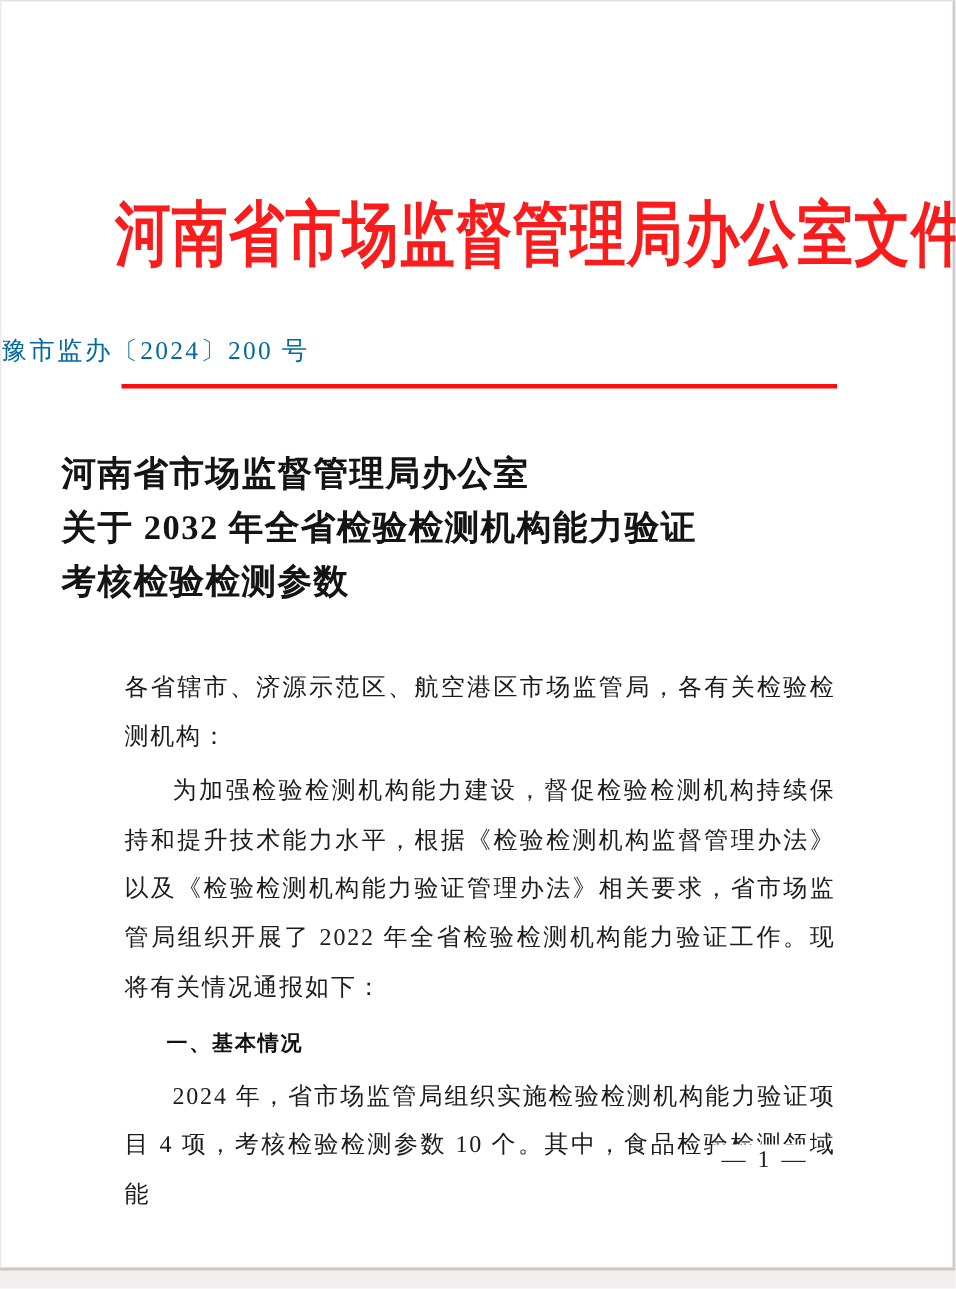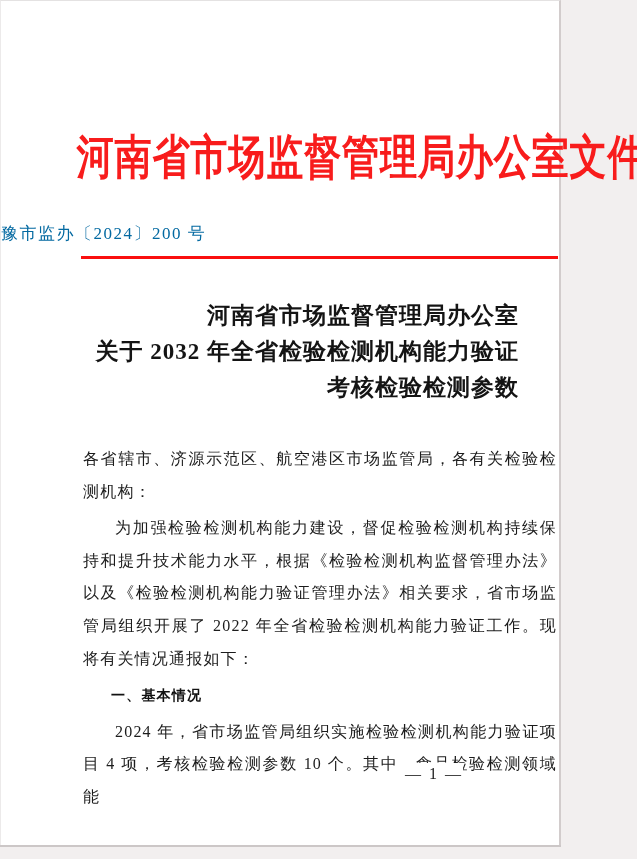--- a/index.html
+++ b/index.html
@@ -7,21 +7,21 @@
     --rule-red: #fa0f0f;
   }
   * { box-sizing: border-box; }
   html, body { margin: 0; padding: 0; }
   body {
     width: 637px; height: 859px;
     background: #f2efef;
     font-family: "Liberation Serif", "DejaVu Serif", serif;
     overflow: hidden;
   }
-  .viewport { position: relative; width: 561px; height: 859px; }
+  .viewport { position: relative; width: 637px; height: 859px; }
 
   .page {
     position: absolute; left: 0; top: 0; right: 0; bottom: 14px;
     background: #ffffff;
     border-top: 1px solid #e4e2e2;
     border-left: 1px solid #eceaea;
     border-right: 2px solid #d2cccc;
   }
   .page-gap {
     position: absolute; left: 0; right: 0; bottom: 0; height: 14px;
@@ -50,21 +50,21 @@
     color: #0369a1;
   }
 
   .red-line {
     position: absolute; top: 255px; left: 80px; width: 477px; height: 3px;
     background: var(--rule-red);
   }
 
   .doc-title {
     position: absolute; top: 297px; left: 40px; right: 40px;
-    text-align: right;
+    text-align: left;
     font-size: 23px; line-height: 36px;
     font-weight: 600;
     letter-spacing: 1px;
     color: #141414;
   }
 
   .body-text {
     position: absolute; top: 438px; left: 78px; width: 482px;
     font-size: 16px; line-height: 32.6px;
     letter-spacing: 1.2px;

